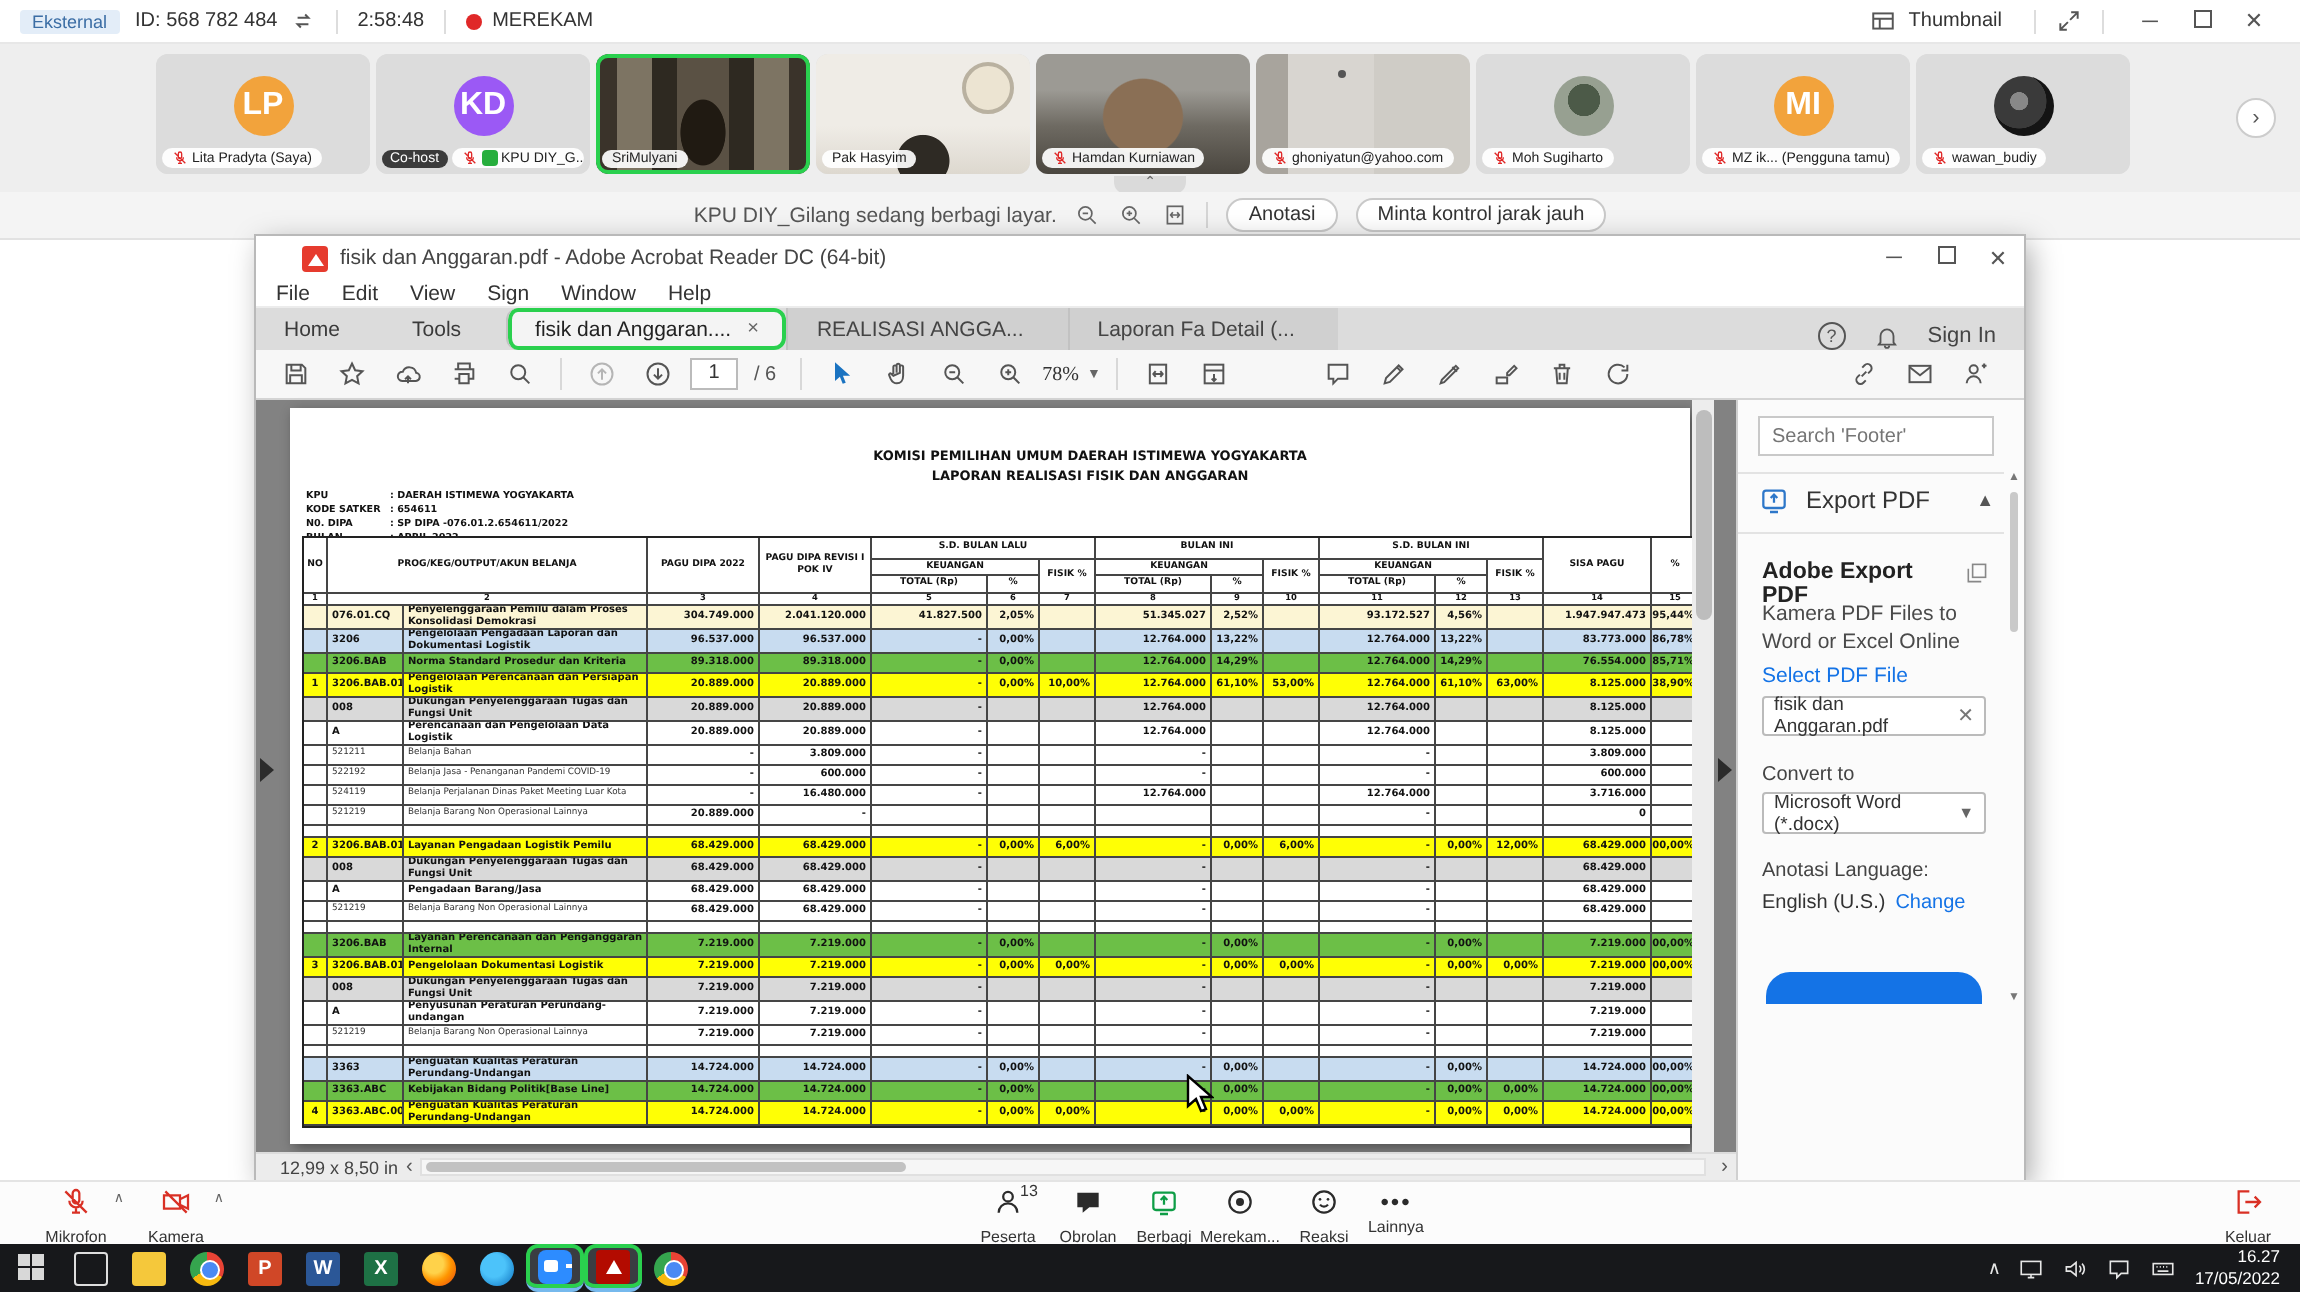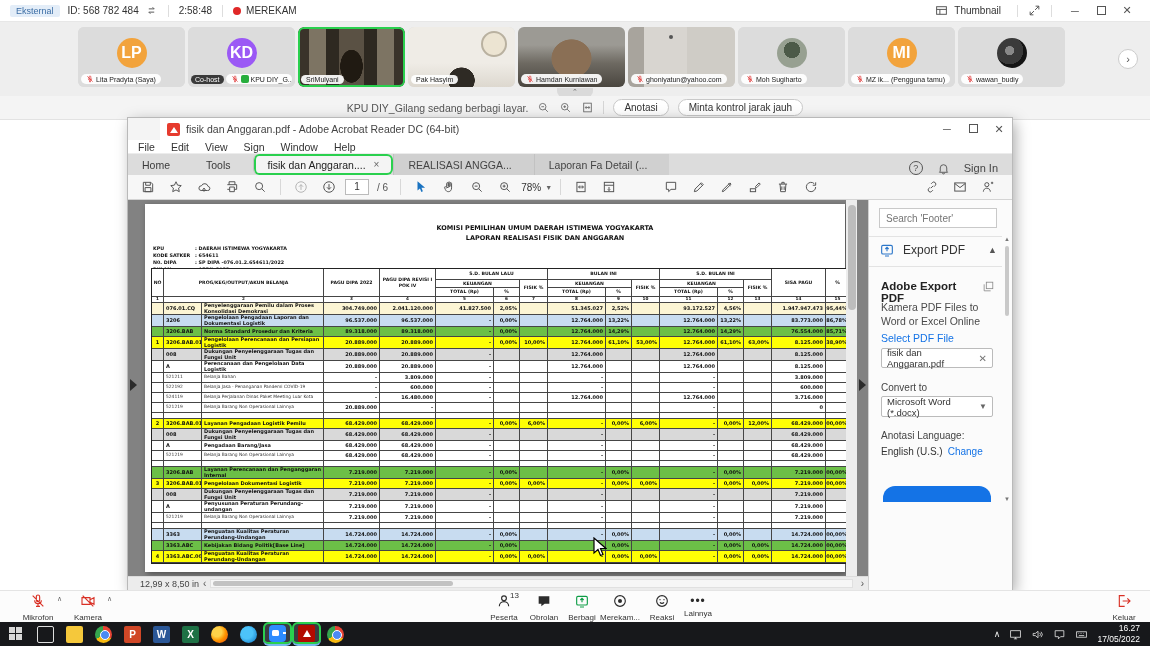--- a/index.html
+++ b/index.html
@@ -48,21 +48,21 @@
   .strip-handle{position:absolute;left:557px;top:66px;width:36px;height:9px;background:#dadada;border-radius:0 0 6px 6px;color:#666;font-size:7px;text-align:center;line-height:8px;}
 
   
   .msharebar{position:absolute;left:0;top:96px;width:1150px;height:24px;background:#f4f4f4;border-bottom:1px solid #e2e2e2;display:flex;align-items:center;justify-content:center;gap:9px;font-size:10.5px;color:#555;}
   .msharebar svg{width:13px;height:13px;stroke:#666;fill:none;stroke-width:1.6;}
   .spill{background:#fff;border:1px solid #c9c9c9;border-radius:10px;padding:2px 10px;font-size:10px;color:#333;white-space:nowrap;}
   .sdiv{width:1px;height:13px;background:#d5d5d5;}
 
   
   .acw{position:absolute;left:128px;top:118px;width:884px;height:472px;background:#f4f4f4;box-shadow:0 0 0 1px #b9b9b9,3px 4px 14px rgba(0,0,0,.35);font-size:11px;}
-  .atitle{position:absolute;left:0;top:0;right:0;height:22px;background:#fff;display:flex;align-items:center;padding-left:7px;gap:6px;color:#444;font-size:10.5px;margin-left:32px;}
+  .atitle{position:absolute;left:0;top:0;right:0;height:22px;background:#fff;display:flex;align-items:center;padding-left:23px;gap:6px;color:#444;font-size:10.5px;}
   .alogo{width:13px;height:13px;background:#e63b2e;border-radius:2px;position:relative;flex:none;}
   .alogo::after{content:"";position:absolute;left:3px;top:4px;border-left:4px solid transparent;border-right:4px solid transparent;border-bottom:6px solid #fff;}
   .awctl{margin-left:auto;display:flex;height:22px;align-items:center;}
   .amenu{position:absolute;left:0;top:22px;right:0;height:14px;background:#fff;display:flex;gap:16px;padding-left:10px;font-size:10.5px;color:#333;align-items:center;border-bottom:1px solid #ececec;}
   .atabs{position:absolute;left:0;top:36px;right:0;height:21px;background:#dcdcdc;display:flex;align-items:flex-end;}
   .atab{height:21px;display:flex;align-items:center;justify-content:center;padding:0 14px;font-size:10.5px;color:#3a3a3a;gap:8px;white-space:nowrap;}
   .tab-plain{background:transparent;}
   .tab-doc{background:#d0d0d0;border-left:1px solid #c2c2c2;min-width:135px;color:#444;}
   .tab-doc.active{background:#f4f4f4;color:#222;}
   .tclose{color:#666;font-size:10px;}
@@ -70,21 +70,21 @@
   .qmark{width:14px;height:14px;border:1.3px solid #555;border-radius:50%;font-size:9px;display:flex;align-items:center;justify-content:center;color:#555;}
   .atabs svg{width:13px;height:13px;stroke:#555;fill:none;stroke-width:1.7;}
   .atoolbar{position:absolute;left:0;top:57px;right:0;height:25px;background:#f7f7f7;border-bottom:1px solid #d4d4d4;display:flex;align-items:center;padding:0 8px;gap:4px;color:#555;}
   .tbtn{background:none;border:none;width:24px;height:21px;display:flex;align-items:center;justify-content:center;color:#555;}
   .tbtn svg{width:14px;height:14px;stroke:currentColor;fill:none;stroke-width:1.7;}
   .tbtn.blue{color:#1a73c1;}
   .tbtn.dim{color:#b5b5b5;}
   .tdiv{width:1px;height:16px;background:#d8d8d8;margin:0 4px;}
   .pgbox{width:24px;height:16px;border:1px solid #bbb;background:#fff;text-align:center;font-size:10px;color:#333;line-height:14px;}
   .pglbl{font-size:10px;color:#555;margin:0 4px;}
-  .zoomlbl{font-size:10px;color:#333;display:flex;align-items:center;gap:4px;}
+  .zoomlbl{font-size:10px;color:#333;display:flex;align-items:center;gap:4px;font-family:Liberation Serif, serif;}
   .caret{font-size:7px;color:#666;}
   .tspacer{flex:1;}
 
   
   .acontent{position:absolute;left:0;top:82px;right:0;bottom:0;}
   .docarea{position:absolute;left:0;top:0;width:740px;bottom:0;background:#828282;}
   .pdfpage{position:absolute;left:17px;top:4px;width:700px;height:368px;background:#fff;box-shadow:2px 2px 6px rgba(0,0,0,.4);font-family:"DejaVu Sans",sans-serif;color:#111;}
   .ptitle{position:absolute;left:120px;top:20px;width:560px;text-align:center;font-size:6.5px;font-weight:bold;line-height:1.5;}
   .pinfo{position:absolute;left:8px;top:42px;font-size:4.8px;font-weight:bold;}
   .iline{display:flex;line-height:1.45;}

